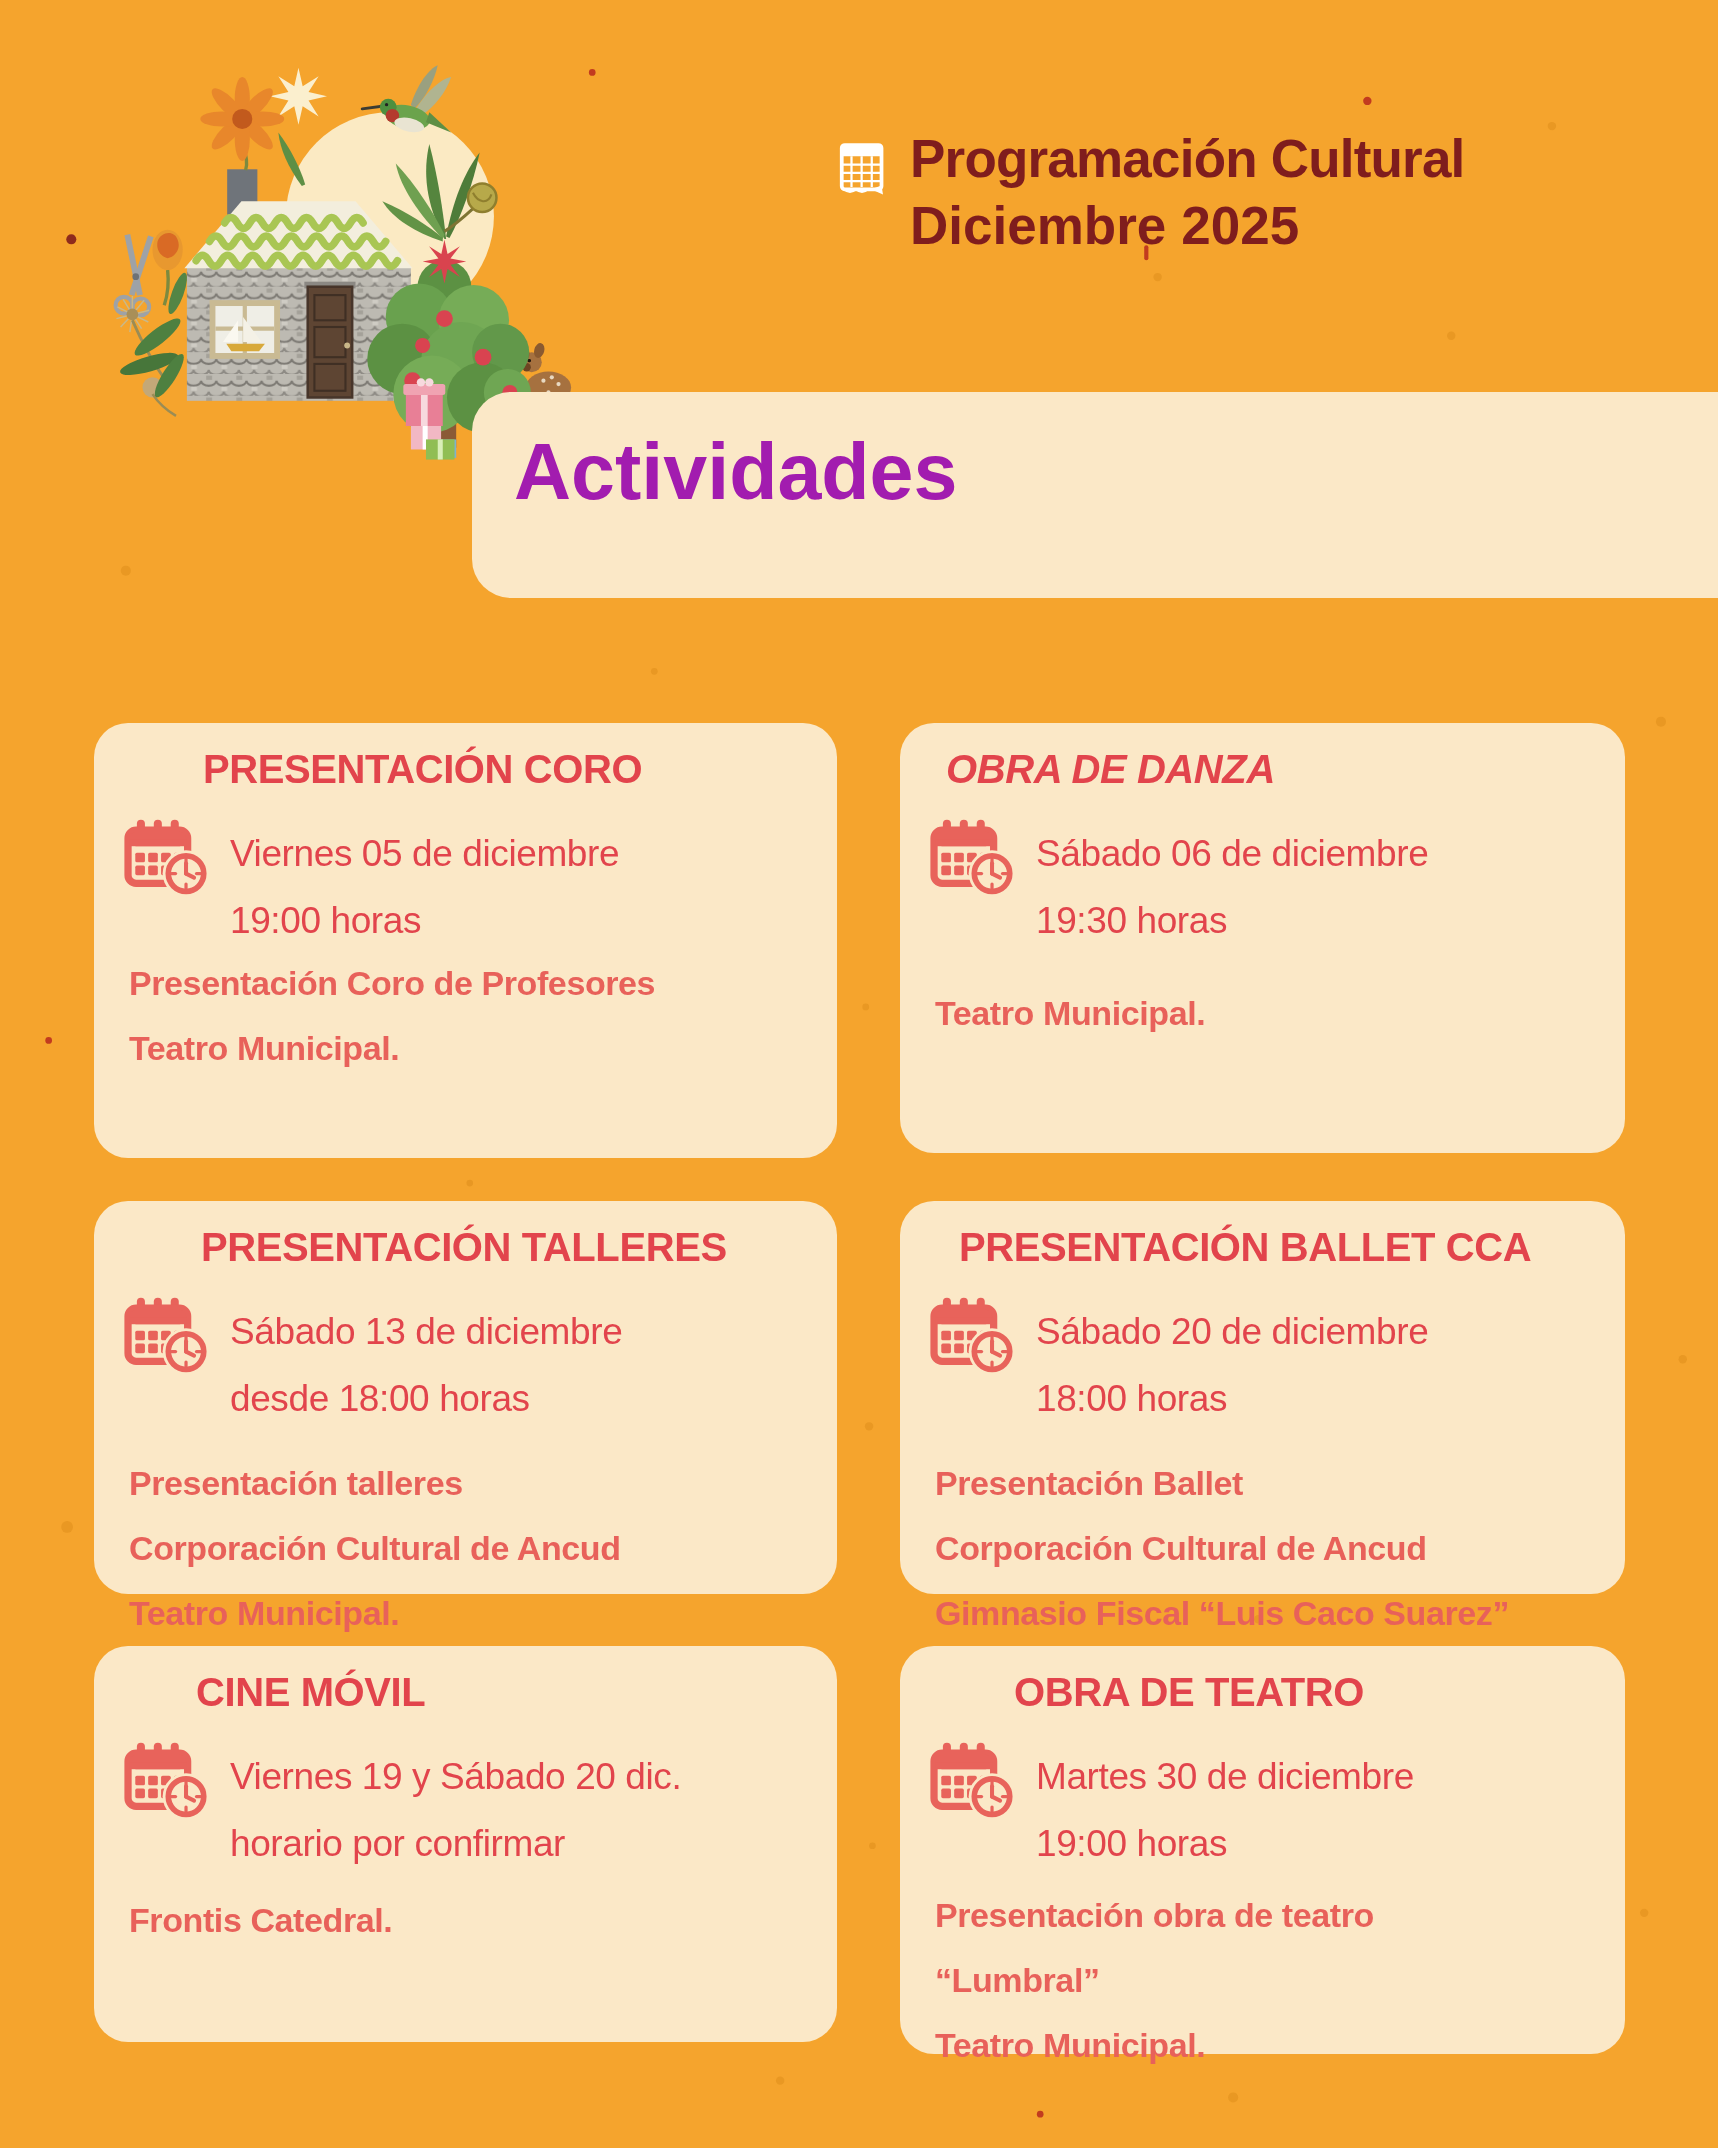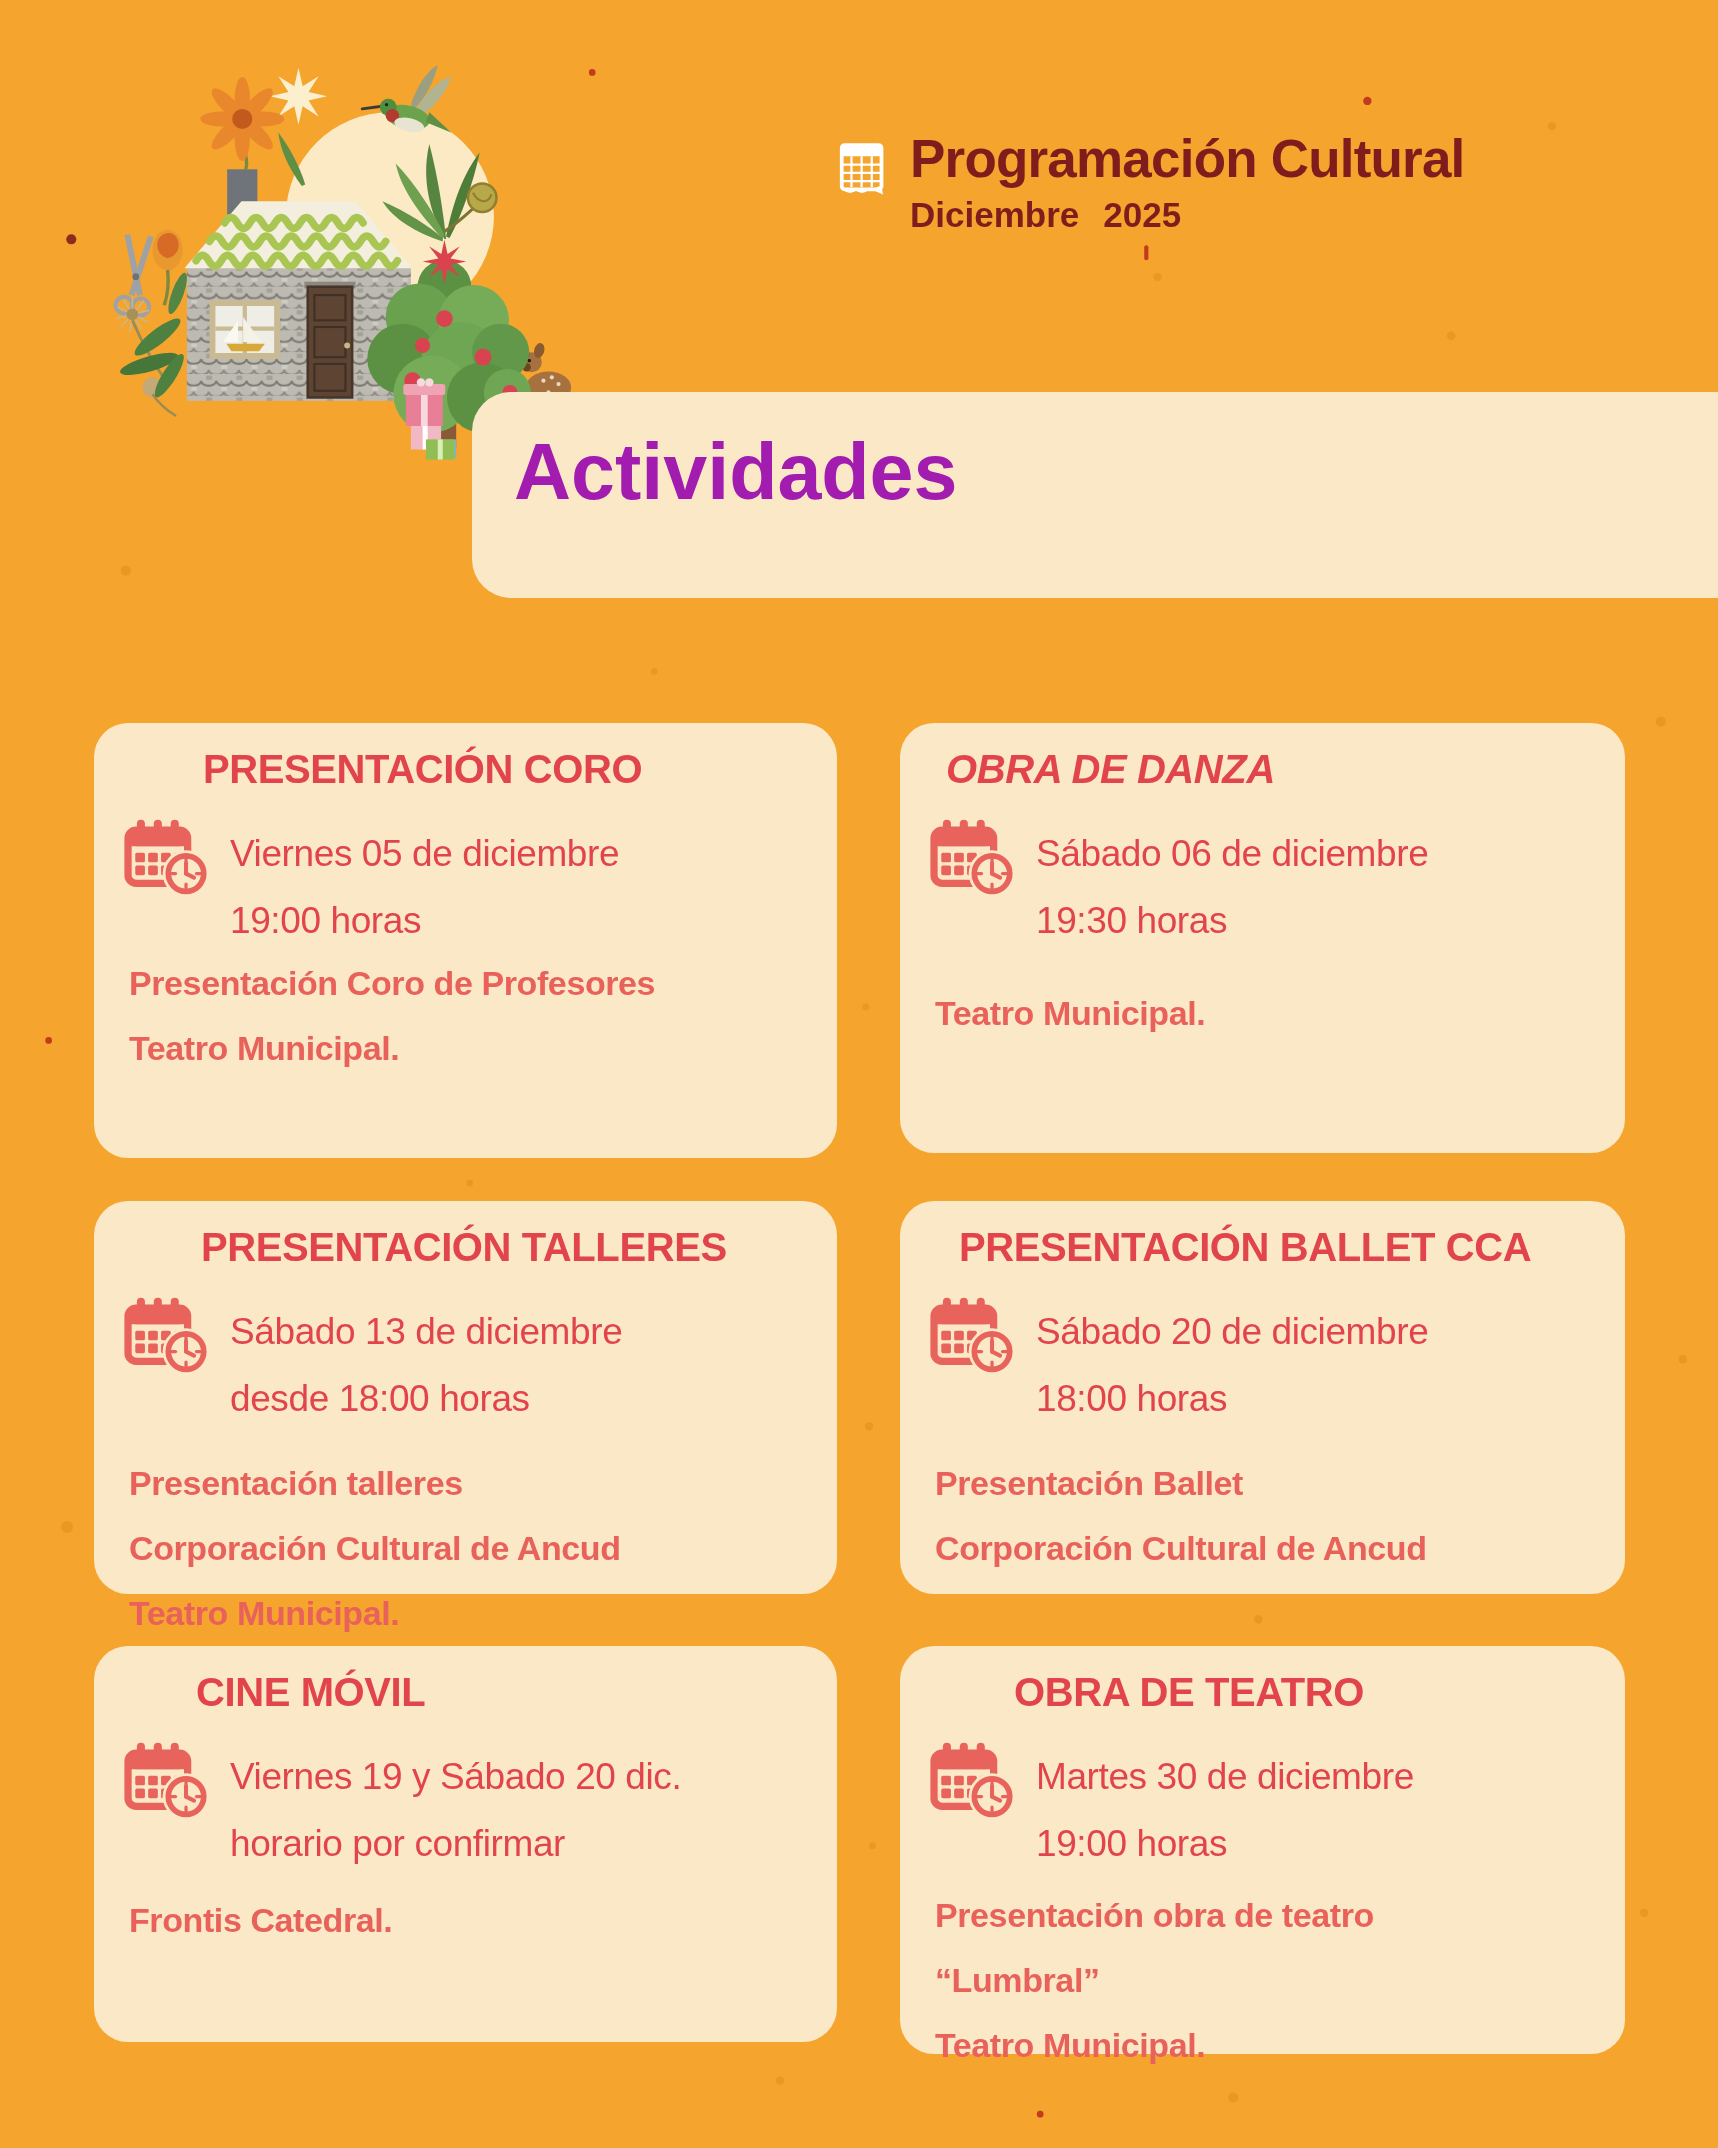--- a/index.html
+++ b/index.html
@@ -7,21 +7,21 @@
     position:relative;width:1718px;height:2148px;overflow:hidden;
     background:#F5A42D;
     font-family:"Liberation Sans","DejaVu Sans",sans-serif;
   }
   .texture{position:absolute;left:0;top:0;width:1718px;height:2148px;z-index:0;pointer-events:none;}
   .illustration{position:absolute;left:50px;top:25px;width:554px;height:453px;z-index:2;}
   .header{position:absolute;left:836px;top:128px;z-index:4;display:flex;gap:22px;color:#7f1d1d;}
   .header .calwhite{width:52px;height:60px;flex:none;margin-top:8.4px;}
   .header-text{display:flex;flex-direction:column;}
   .page-title{font-size:53px;font-weight:bold;letter-spacing:-0.8px;line-height:62px;}
-  .page-subtitle{font-size:35px;font-weight:bold;margin-top:5px;display:flex;gap:24px;}
+  .page-subtitle{font-size:53px;font-weight:bold;margin-top:5px;display:flex;gap:15px;}
   .banner{
     position:absolute;left:472px;top:392px;width:1246px;height:206px;
     background:#FBE8C7;border-radius:39px 0 0 39px;z-index:3;
   }
   .banner h1{margin:0;padding:34px 0 0 42px;font-size:79px;font-weight:bold;color:#a21caf;letter-spacing:0;}
   .card{position:absolute;background:#FBE8C7;border-radius:34px;z-index:3;}
   .c1{left:94px;top:723px;width:743px;height:435px;}
   .c2{left:900px;top:723px;width:725px;height:430px;}
   .c3{left:94px;top:1201px;width:743px;height:393px;}
   .c4{left:900px;top:1201px;width:725px;height:393px;}
@@ -378,20 +378,21 @@
     <svg class="calclock" viewBox="0 0 108 98">
         <use href="#calclock-shape"></use>
       </svg>
     <div class="date">
       <div>Sábado 20 de diciembre</div>
       <div>18:00 horas</div>
     </div>
     <div class="details">
       <div>Presentación Ballet</div>
       <div>Corporación Cultural de Ancud</div>
+      <div>Gimnasio Fiscal “Luis Caco Suarez”</div>
     </div>
   </article>
 
   <article class="card c5">
     <h2>CINE MÓVIL</h2>
     <svg class="calclock" viewBox="0 0 108 98">
         <use href="#calclock-shape"></use>
       </svg>
     <div class="date">
       <div>Viernes 19 y Sábado 20 dic.</div>

